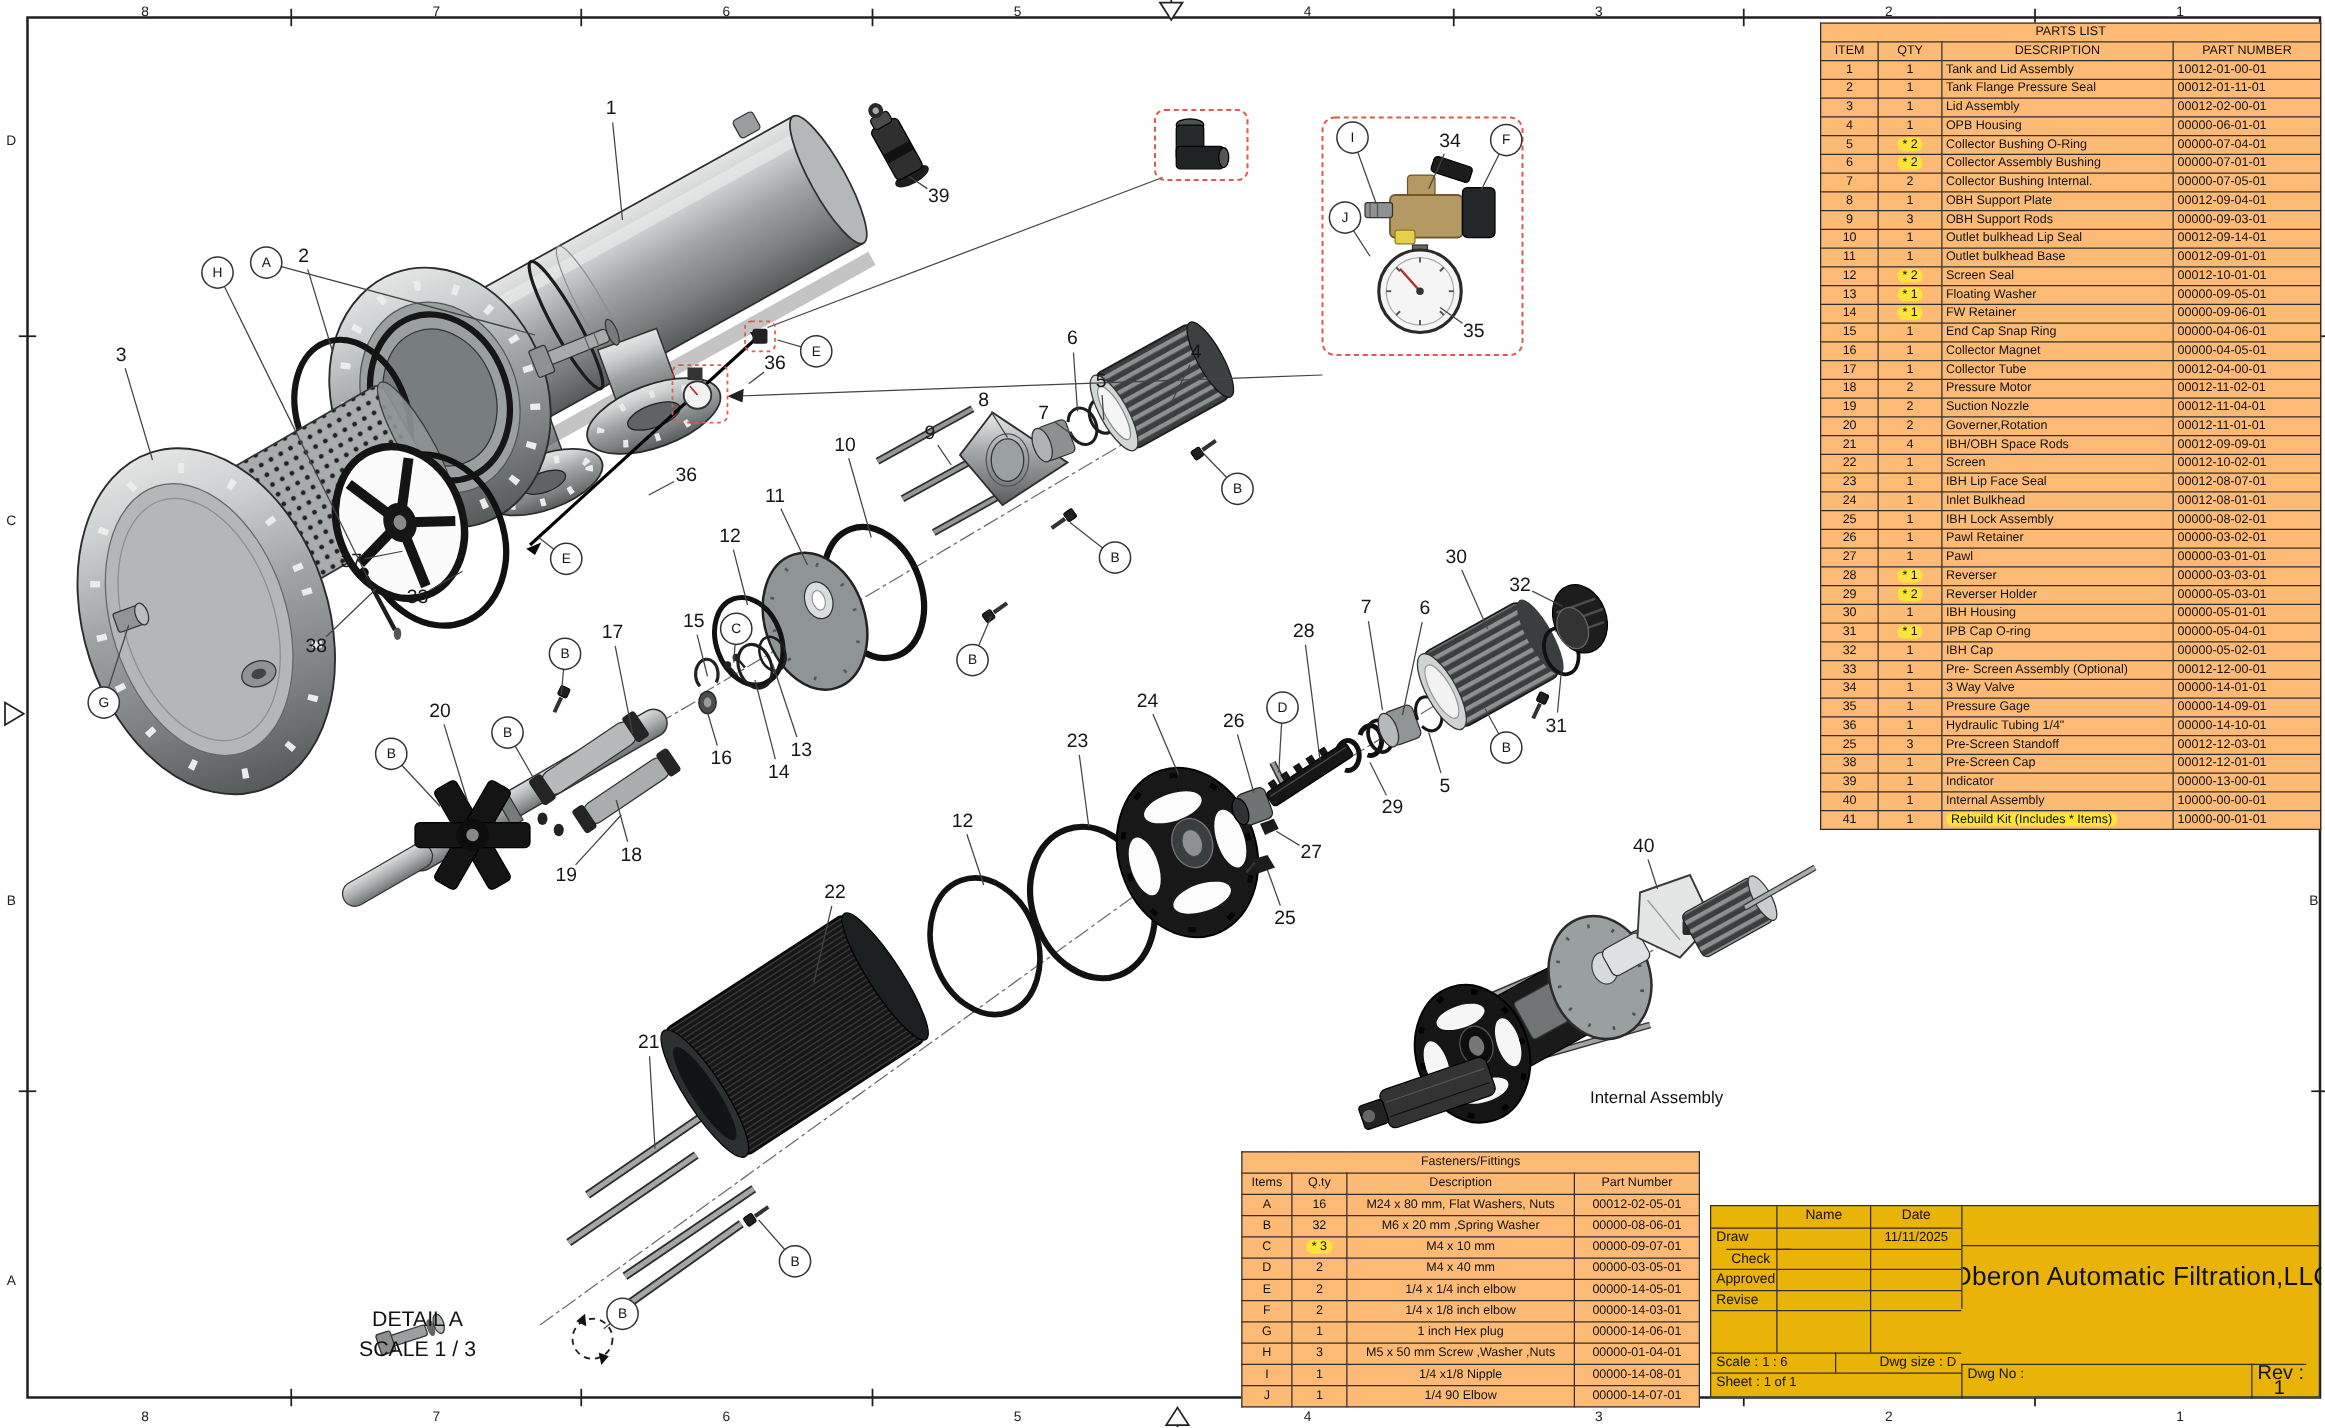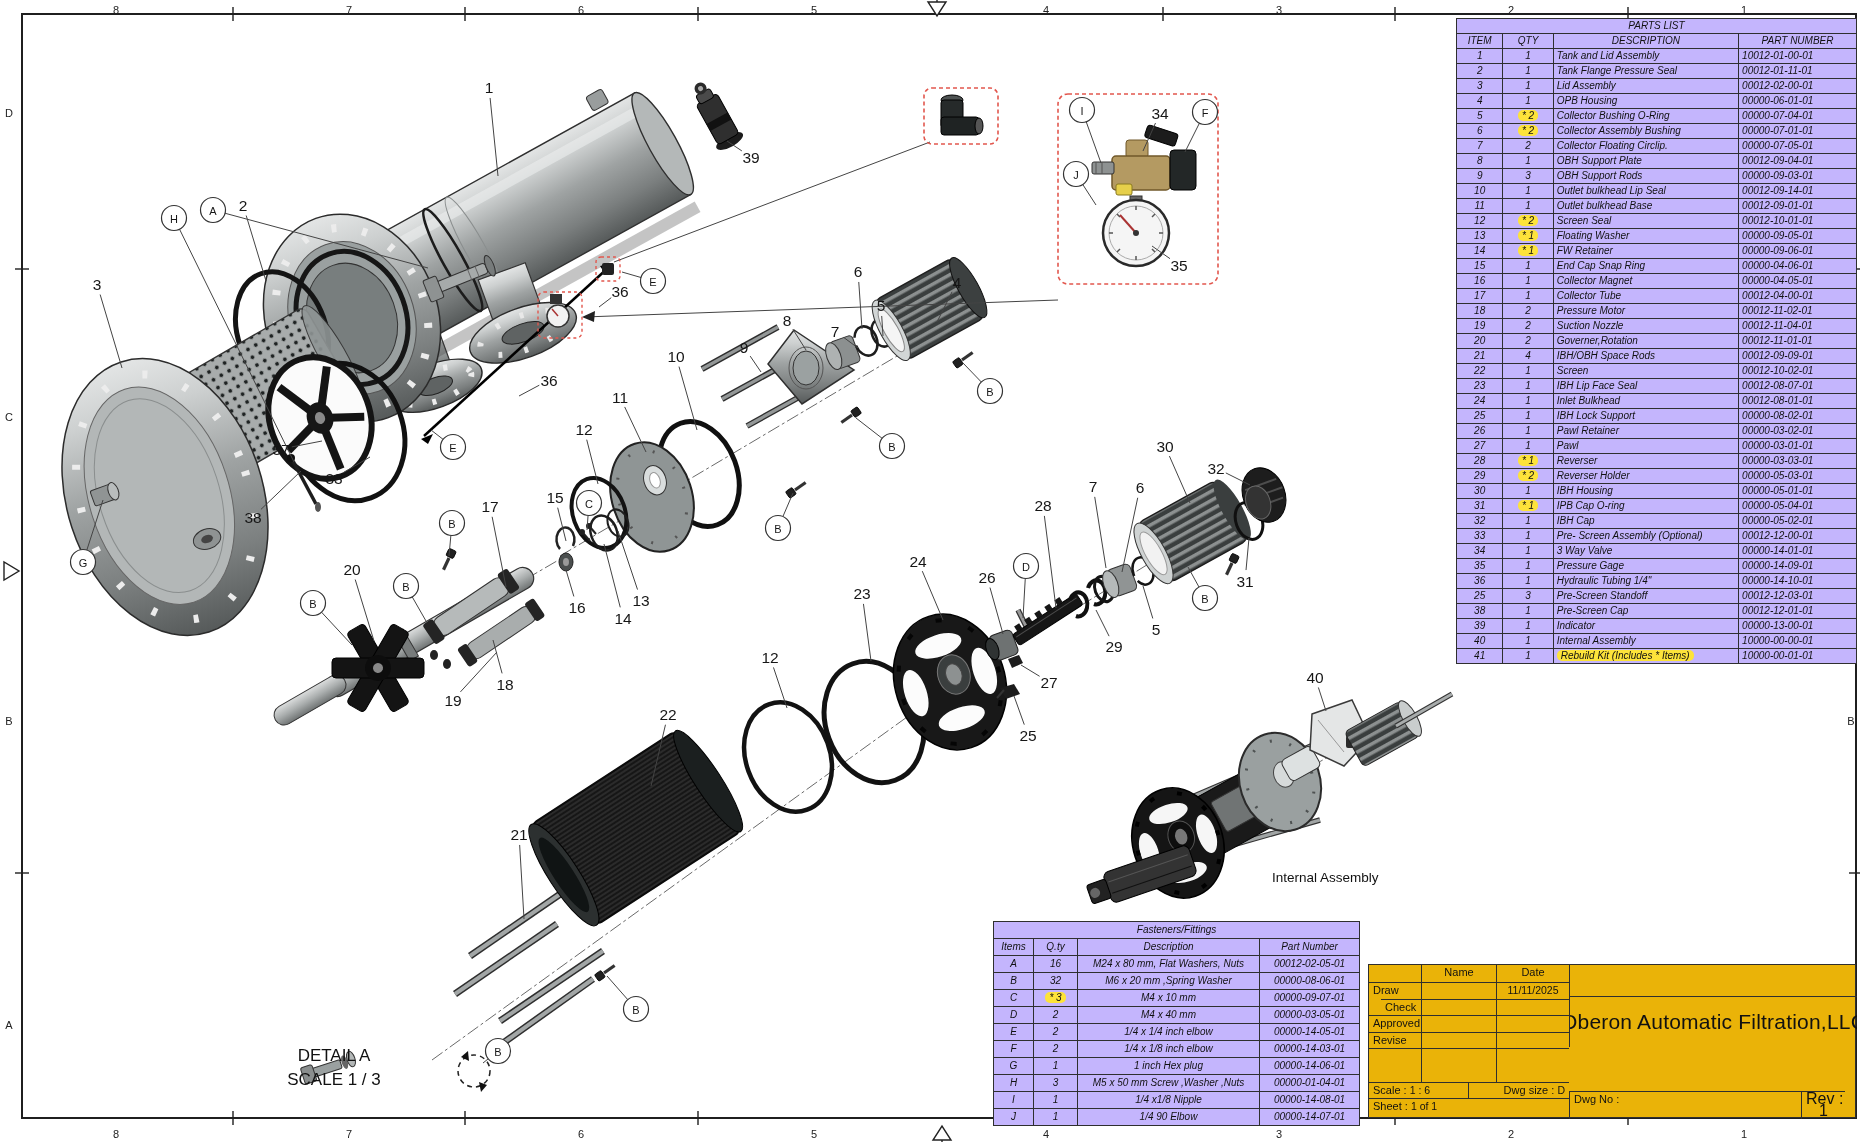--- a/index.html
+++ b/index.html
@@ -1,21 +1,21 @@
 <!DOCTYPE html>
 <html><head>
 <meta charset="utf-8">
 <style>
   html,body{margin:0;padding:0;background:#fff;}
   .sheet{position:relative;width:1860px;height:1142px;background:#fff;overflow:hidden;
          font-family:"Liberation Sans",sans-serif;color:#111;}
   svg text{font-family:"Liberation Sans",sans-serif;}
   
-  .dwg-table{position:absolute;border-collapse:collapse;table-layout:fixed;background:#c4b5fd;
-             font-size:10px;color:#111;font-style:italic;}
+  .dwg-table{position:absolute;border-collapse:collapse;table-layout:fixed;background:#fdba74;
+             font-size:10px;color:#111;}
   .dwg-table th,.dwg-table td{border:1px solid #2f2f2f;padding:0 3px;height:14px;line-height:12px;
              overflow:hidden;white-space:nowrap;font-weight:normal;}
   #parts-table{left:1456px;top:18px;width:401px;}
   #fast-table{left:993px;top:921px;width:366px;}
   #fast-table th,#fast-table td{height:16px;line-height:14px;text-align:center;}
   .t-title{text-align:center;}
   .c-center{text-align:center;}
   .c-left{text-align:left;}
   .hl{background:#fde33a;border-radius:5px;padding:0 4px;display:inline-block;line-height:11px;}
   
@@ -703,21 +703,21 @@
         </tr>
         <tr>
           <td class="c-center">6</td>
           <td class="c-center"><span class="hl">* 2</span></td>
           <td class="c-left">Collector Assembly Bushing</td>
           <td class="c-left">00000-07-01-01</td>
         </tr>
         <tr>
           <td class="c-center">7</td>
           <td class="c-center">2</td>
-          <td class="c-left">Collector Floating Circlip.</td>
+          <td class="c-left">Collector Bushing Internal.</td>
           <td class="c-left">00000-07-05-01</td>
         </tr>
         <tr>
           <td class="c-center">8</td>
           <td class="c-center">1</td>
           <td class="c-left">OBH Support Plate</td>
           <td class="c-left">00012-09-04-01</td>
         </tr>
         <tr>
           <td class="c-center">9</td>
@@ -811,21 +811,21 @@
         </tr>
         <tr>
           <td class="c-center">24</td>
           <td class="c-center">1</td>
           <td class="c-left">Inlet Bulkhead</td>
           <td class="c-left">00012-08-01-01</td>
         </tr>
         <tr>
           <td class="c-center">25</td>
           <td class="c-center">1</td>
-          <td class="c-left">IBH Lock Support</td>
+          <td class="c-left">IBH Lock Assembly</td>
           <td class="c-left">00000-08-02-01</td>
         </tr>
         <tr>
           <td class="c-center">26</td>
           <td class="c-center">1</td>
           <td class="c-left">Pawl Retainer</td>
           <td class="c-left">00000-03-02-01</td>
         </tr>
         <tr>
           <td class="c-center">27</td>

